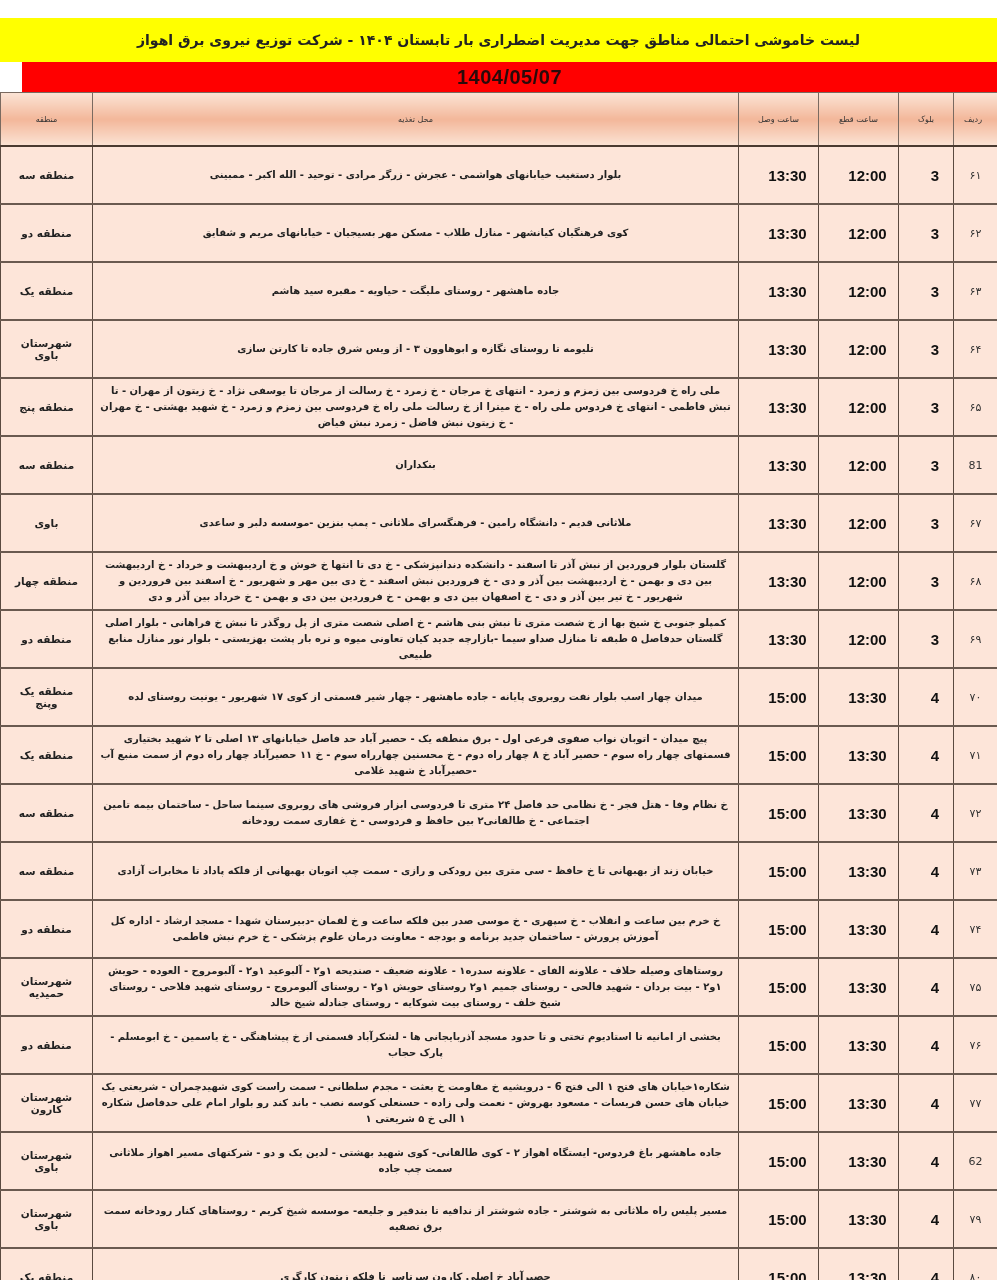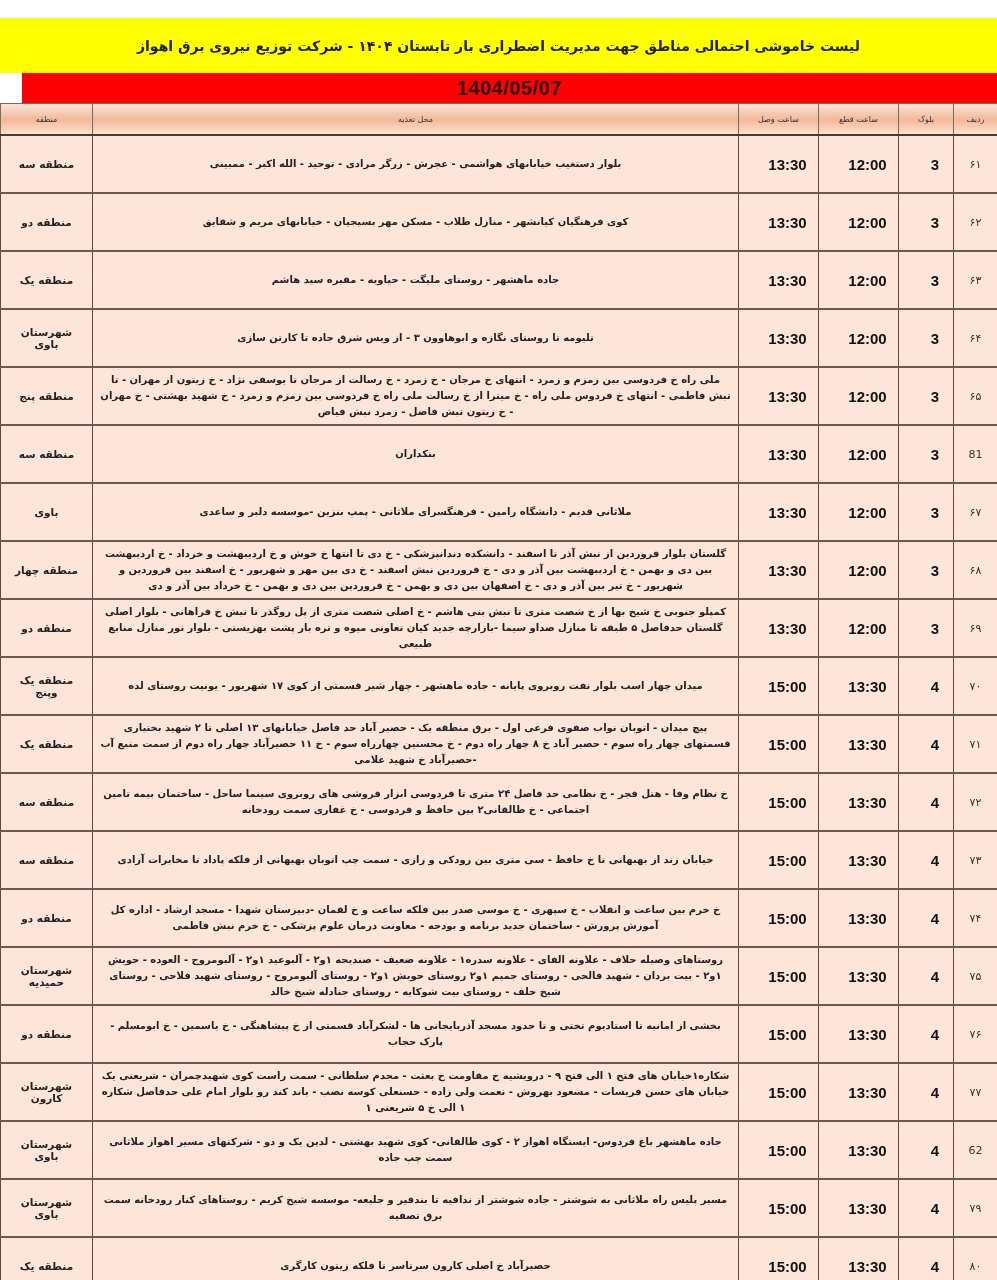--- a/index.html
+++ b/index.html
@@ -1,27 +1,27 @@
 <!DOCTYPE html>
 <html><head>
 <meta charset="utf-8">
 <style>
   html, body { margin: 0; padding: 0; background: #ffffff; }
   body { width: 997px; height: 1280px; position: relative; overflow: hidden;
          font-family: "DejaVu Sans", sans-serif; }
   .top-strip { height: 18px; background: #ffffff; }
-  .title-band { height: 55px; background: #ffff00; display: flex; align-items: center; justify-content: center;
+  .title-band { height: 44px; background: #ffff00; display: flex; align-items: center; justify-content: center;
                 direction: rtl; }
   .title-band span { font-size: 14px; font-weight: bold; color: #222; }
   .date-band { height: 30px; background: #ff0000; display: flex; align-items: center; justify-content: center; margin-left: 22px; }
   .date-band span { font-family: "Liberation Sans", sans-serif; font-size: 20px; font-weight: bold; color: #2a0a0a; letter-spacing: 0.5px; }
   table { border-collapse: collapse; width: 997px; table-layout: fixed; direction: rtl; }
   th { height: 22px; font-size: 8px; font-weight: normal; color: #333;
        background: linear-gradient(to bottom, #fbe3d4 0%, #f3b79a 50%, #fbe3d4 100%);
-       border: 1px solid #7a6a60; border-bottom: 2px solid #4a3a30; padding: 4px; }
+       border: 1px solid #7a6a60; border-bottom: 2px solid #4a3a30; padding: 15px; }
   td { height: 56px; background: #fde5d9; border: 1px solid #5a4a40; border-top: 2px solid #6a5a50;
        text-align: center; vertical-align: middle; padding: 0 6px; }
   td.rownum { font-size: 11px; color: #333; }
   td.block, td.cut, td.conn { font-family: "Liberation Sans", sans-serif; font-size: 15px; font-weight: bold; color: #111; padding-left: 24px; }
   td.loc { font-size: 10px; font-weight: bold; color: #222; line-height: 16px; }
   td.region { font-size: 10.5px; font-weight: bold; color: #222; padding: 0 12px; }
   col.c-num { width: 44px; }
   col.c-block { width: 55px; }
   col.c-cut { width: 80px; }
   col.c-conn { width: 80px; }
@@ -187,21 +187,21 @@
         <td class="cut">13:30</td>
         <td class="conn">15:00</td>
         <td class="loc">بخشی از امانیه تا استادیوم تختی و تا حدود مسجد آذربایجانی ها - لشکرآباد قسمتی از خ پیشاهنگی - خ یاسمین - خ ابومسلم - پارک حجاب</td>
         <td class="region">منطقه دو</td>
       </tr>
       <tr>
         <td class="rownum">۷۷</td>
         <td class="block">4</td>
         <td class="cut">13:30</td>
         <td class="conn">15:00</td>
-        <td class="loc">شکاره۱خیابان های فتح ۱ الی فتح ۹ - درویشیه خ مقاومت خ بعثت - مجدم سلطانی - سمت راست کوی شهیدچمران - شریعتی یک خیابان های حسن فریسات - مسعود بهروش - نعمت ولی زاده - حسنعلی کوسه نصب - باند کند رو بلوار امام علی حدفاصل شکاره ۱ الی خ ۵ شریعتی ۱</td>
+        <td class="loc">شکاره۱خیابان های فتح ۱ الی فتح 6 - درویشیه خ مقاومت خ بعثت - مجدم سلطانی - سمت راست کوی شهیدچمران - شریعتی یک خیابان های حسن فریسات - مسعود بهروش - نعمت ولی زاده - حسنعلی کوسه نصب - باند کند رو بلوار امام علی حدفاصل شکاره ۱ الی خ ۵ شریعتی ۱</td>
         <td class="region">شهرستان کارون</td>
       </tr>
       <tr>
         <td class="rownum">62</td>
         <td class="block">4</td>
         <td class="cut">13:30</td>
         <td class="conn">15:00</td>
         <td class="loc">جاده ماهشهر باغ فردوس- ایستگاه اهواز ۲ - کوی طالقانی- کوی شهید بهشتی - لدین یک و دو - شرکتهای مسیر اهواز ملاثانی سمت چپ جاده</td>
         <td class="region">شهرستان باوی</td>
       </tr>

